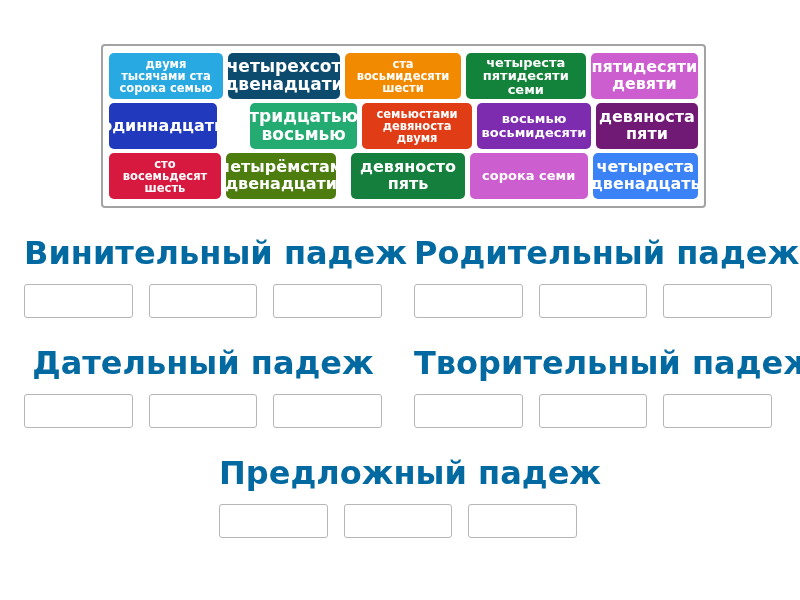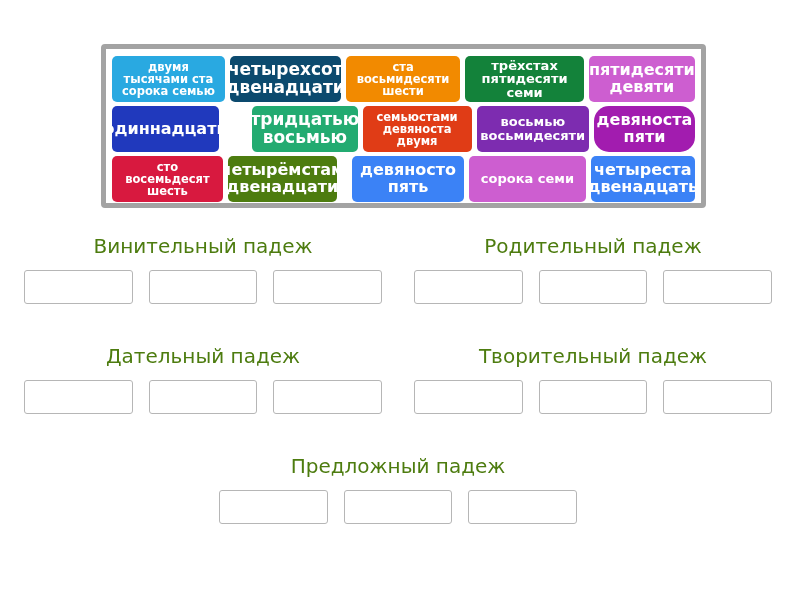--- a/index.html
+++ b/index.html
@@ -21,21 +21,21 @@
   }
 
   
   .tile-bank {
     position: absolute;
     left: 101px;
     top: 44px;
     width: 605px;
     height: 164px;
     background: #ffffff;
-    border: 5px solid #a3a3a3;
+    border: 2px solid #a3a3a3;
     border-radius: 4px;
     padding: 7px 6px;
     display: flex;
     flex-direction: column;
     justify-content: space-between;
   }
 
   .tile-row {
     display: flex;
     flex-direction: row;
@@ -71,23 +71,23 @@
   .fs-sm  { font-size: 11.5px; }
   .fs-md  { font-size: 13px; }
   .fs-lg  { font-size: 16px; }
   .fs-xl  { font-size: 17px; }
 
   
   .group {
     position: absolute;
   }
   .group-title {
-    font-size: 20px;
-    color: #4d7c0f;
-    font-weight: normal;
+    font-size: 32px;
+    color: #0369a1;
+    font-weight: bold;
     text-align: center;
     font-family: "DejaVu Sans", "Liberation Sans", sans-serif;
     white-space: nowrap;
   }
   .slots {
     display: flex;
     flex-direction: row;
     margin-top: 12px;
   }
   .slot {
@@ -110,34 +110,34 @@
 </head>
 <body>
 
 <div id="app">
 
   <div class="tile-bank" id="tile-bank">
       <div class="tile-row">
         <div class="tile w1 fs-sm" style="background: rgb(41, 169, 225);">двумя тысячами ста сорока семью</div>
         <div class="tile w2 fs-xl" style="background: #0c4a6e;">четырехсот двенадцати</div>
         <div class="tile w3 fs-sm" style="background: rgb(242, 138, 0);">ста восьмидесяти шести</div>
-        <div class="tile w4 fs-md" style="background: rgb(19, 130, 58);">трёхстах пятидесяти семи</div>
+        <div class="tile w4 fs-md" style="background: rgb(19, 130, 58);">четыреста пятидесяти семи</div>
         <div class="tile w5 fs-lg" style="background: rgb(205, 94, 208);">пятидесяти девяти</div>
       </div>
       <div class="tile-row">
         <div class="tile w1 fs-lg" style="background: rgb(32, 57, 189);">одиннадцати</div>
         <div class="tile w2 fs-xl" style="background: rgb(35, 171, 113); margin-left: 28px;">тридцатью восьмью</div>
         <div class="tile w3 fs-sm" style="background: rgb(224, 60, 22);">семьюстами девяноста двумя</div>
         <div class="tile w4 fs-md" style="background: rgb(125, 44, 176);">восьмью восьмидесяти</div>
-        <div class="tile w5 fs-lg" style="background: #a21caf; border-radius: 15px;">девяноста пяти</div>
+        <div class="tile w5 fs-lg" style="background: #701a75;">девяноста пяти</div>
       </div>
       <div class="tile-row">
         <div class="tile w1 fs-sm" style="background: rgb(216, 25, 63);">сто восемьдесят шесть</div>
         <div class="tile w2 fs-lg" style="background: #4d7c0f;">четырёмстам двенадцати</div>
-        <div class="tile w3 fs-lg" style="background: #3b82f6; margin-left: 10px;">девяносто пять</div>
+        <div class="tile w3 fs-lg" style="background: #15803d; margin-left: 10px;">девяносто пять</div>
         <div class="tile w4 fs-md" style="background: rgb(205, 94, 208); text-align: center;">сорока семи</div>
         <div class="tile w5 fs-lg" style="background: #3b82f6;">четыреста двенадцать</div>
       </div>
     </div>
 
   <div class="group" id="group-0">
     <div class="group-title">Винительный падеж</div>
     <div class="slots">
       <div class="slot"></div>
       <div class="slot"></div>

